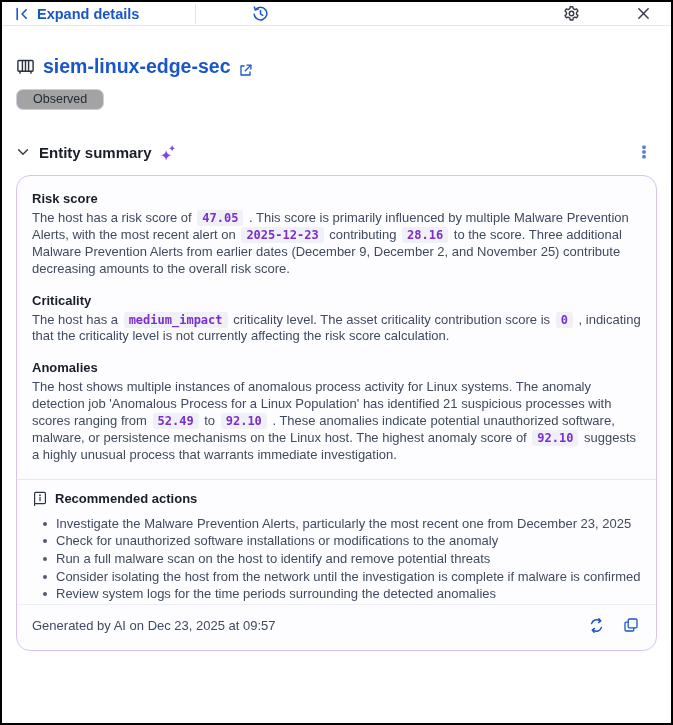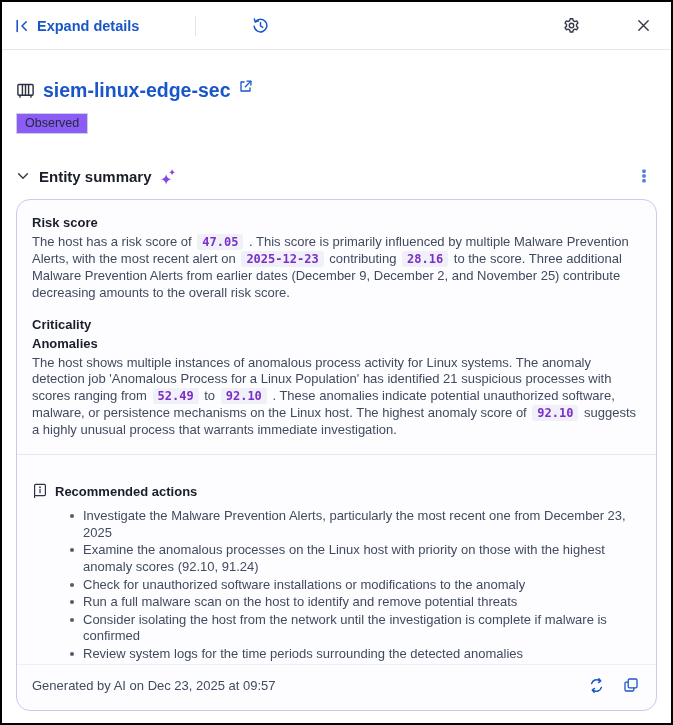--- a/index.html
+++ b/index.html
@@ -6,21 +6,21 @@
   html,body { width: 673px; height: 725px; }
   body {
     font-family: "Liberation Sans", sans-serif;
     background: #fff;
     border: 2px solid #000;
     overflow: hidden;
     color: #414b5f;
   }
   
   .top-bar {
-    height: 48px;
+    height: 24px;
     display: flex;
     align-items: center;
     padding: 0 14px 0 12px;
     border-bottom: 1px solid #e2e7f0;
     gap: 44px;
   }
   .btn-plain {
     background: none; border: none; cursor: pointer;
     display: inline-flex; align-items: center; gap: 7px;
     font-family: "Liberation Sans", sans-serif;
@@ -32,27 +32,27 @@
   .top-spacer { flex: 1; }
   .gear-btn, .close-btn { color: #343947; font-size: 17px; padding: 4px 6px; }
   .close-btn { font-size: 19px; line-height: 1; }
   
   .content { padding: 16px 14px 0 14px; }
   .timestamp { font-size: 12.5px; color: #343c4d; }
   .title-row { display: flex; align-items: center; gap: 8px; margin-top: 13px; }
   .title-row .host-icon { color: #2b3140; display: inline-flex; }
   .host-link {
     font-size: 19.5px; font-weight: 700; color: #1956c8;
-    text-decoration: none; display: inline-flex; align-items: flex-start; gap: 8px;
+    text-decoration: none; display: inline-flex; align-items: flex-end; gap: 8px;
   }
   .badge {
     display: inline-block; margin-top: 11px;
-    border: 1px solid #c9d0db; border-radius: 0;
-    padding: 2px 8px 3px; font-size: 12.5px; font-weight: 500; color: #252b38;
-    background: #8b5cf6;
+    border: 1px solid #c9d0db; border-radius: 7px;
+    padding: 2px 16px 3px; font-size: 12.5px; font-weight: 500; color: #252b38;
+    background: #a3a3a3;
   }
   
   .section-header { display: flex; align-items: center; margin-top: 32px; }
   .section-toggle { color: #343947; display: inline-flex; align-items: center; gap: 9px; }
   .section-title { font-size: 15px; font-weight: 700; color: #1a1e29; }
   .sparkles { color: #8544e8; display: inline-flex; margin-left: 7px; }
   .dots-btn { margin-left: auto; color: #5b7fd6; padding: 2px 6px; }
   
   .ai-panel {
     margin: 13px 0 0 0;
@@ -62,26 +62,26 @@
     padding: 15px 15px 4px 15px;
   }
   .sec-heading { font-size: 13px; font-weight: 700; color: #1a1e29; margin-bottom: 4px; }
   .sec-body { font-size: 13px; line-height: 1.3; color: #414b5f; margin-bottom: 15px; }
   .sec-body code {
     font-family: "DejaVu Sans Mono", monospace;
     font-size: 12px; font-weight: 700; color: #7b2fc8;
     background: #f0f0f8; border-radius: 3px; padding: 1px 5px; margin: 0 2px;
   }
   .divider { height: 1px; background: #e2e7f0; margin: 14px -15px 0; }
-  .rec-header { display: flex; align-items: center; gap: 7px; margin-top: 28px; }
+  .rec-header { display: flex; align-items: center; gap: 7px; margin-top: 11px; }
   .rec-header .book-icon { color: #2b3140; display: inline-flex; }
   .rec-title { font-size: 13px; font-weight: 700; color: #1a1e29; }
   ul.rec-list { margin: 9px 0 0 0; padding-left: 24px; list-style: none; }
   ul.rec-list li {
-    font-size: 13px; line-height: 1.28; color: #414b5f; position: relative; margin-bottom: 1px; margin-left: 27px;
+    font-size: 13px; line-height: 1.28; color: #414b5f; position: relative; margin-bottom: 1px;
   }
   ul.rec-list li::before {
     content: ""; position: absolute; left: -13px; top: 6px;
     width: 4px; height: 4px; border-radius: 50%; background: #525b6e;
   }
   .panel-footer {
     display: flex; align-items: center; margin: 0 -15px;
     padding: 10px 15px 10px; border-top: 1px solid #eceff6; gap: 44px;
   }
   .panel-footer .gen-text { font-size: 13px; color: #414b5f; }
@@ -172,40 +172,40 @@
       </svg>
     </button>
   </div>
 
   
   <div class="ai-panel">
     <div>
         <div class="sec-heading">Risk score</div>
         <p class="sec-body">The host has a risk score of <code>47.05</code> . This score is primarily influenced by multiple Malware Prevention Alerts, with the most recent alert on <code>2025-12-23</code> contributing <code>28.16</code> to the score. Three additional Malware Prevention Alerts from earlier dates (December 9, December 2, and November 25) contribute decreasing amounts to the overall risk score.</p>
         <div class="sec-heading">Criticality</div>
+        <p class="sec-body">The host has a <code>medium_impact</code> criticality level. The asset criticality contribution score is <code>0</code> , indicating that the criticality level is not currently affecting the risk score calculation.</p>
         <div class="sec-heading">Anomalies</div>
         <p class="sec-body">The host shows multiple instances of anomalous process activity for Linux systems. The anomaly detection job 'Anomalous Process for a Linux Population' has identified 21 suspicious processes with scores ranging from <code>52.49</code> to <code>92.10</code> . These anomalies indicate potential unauthorized software, malware, or persistence mechanisms on the Linux host. The highest anomaly score of <code>92.10</code> suggests a highly unusual process that warrants immediate investigation.</p>
       </div>
 
     <div class="divider"></div>
 
     <div class="rec-header">
       <span class="book-icon">
         <svg width="16" height="16" viewBox="0 0 16 16" fill="none" stroke="currentColor" stroke-width="1.2" stroke-linejoin="round">
           <rect x="2.6" y="1.4" width="10.8" height="11.2" rx="1.2"></rect>
           <path d="M8 6.4v3.4" stroke-linecap="round"></path>
           <path d="M8 4.2v.1" stroke-linecap="round" stroke-width="1.7"></path>
           <path d="M2.6 12.6v1.9" stroke-linecap="round"></path>
         </svg>
       </span>
       <span class="rec-title">Recommended actions</span>
     </div>
     <ul class="rec-list">
         <li>Investigate the Malware Prevention Alerts, particularly the most recent one from December 23, 2025</li>
-        <li>Examine the anomalous processes on the Linux host with priority on those with the highest anomaly scores (92.10, 91.24)</li>
         <li>Check for unauthorized software installations or modifications to the anomaly</li>
         <li>Run a full malware scan on the host to identify and remove potential threats</li>
         <li>Consider isolating the host from the network until the investigation is complete if malware is confirmed</li>
         <li>Review system logs for the time periods surrounding the detected anomalies</li>
       </ul>
 
     <div class="panel-footer">
       <span class="gen-text">Generated by AI on Dec 23, 2025 at 09:57</span>
       <span class="footer-actions">
         <button class="btn-plain">

